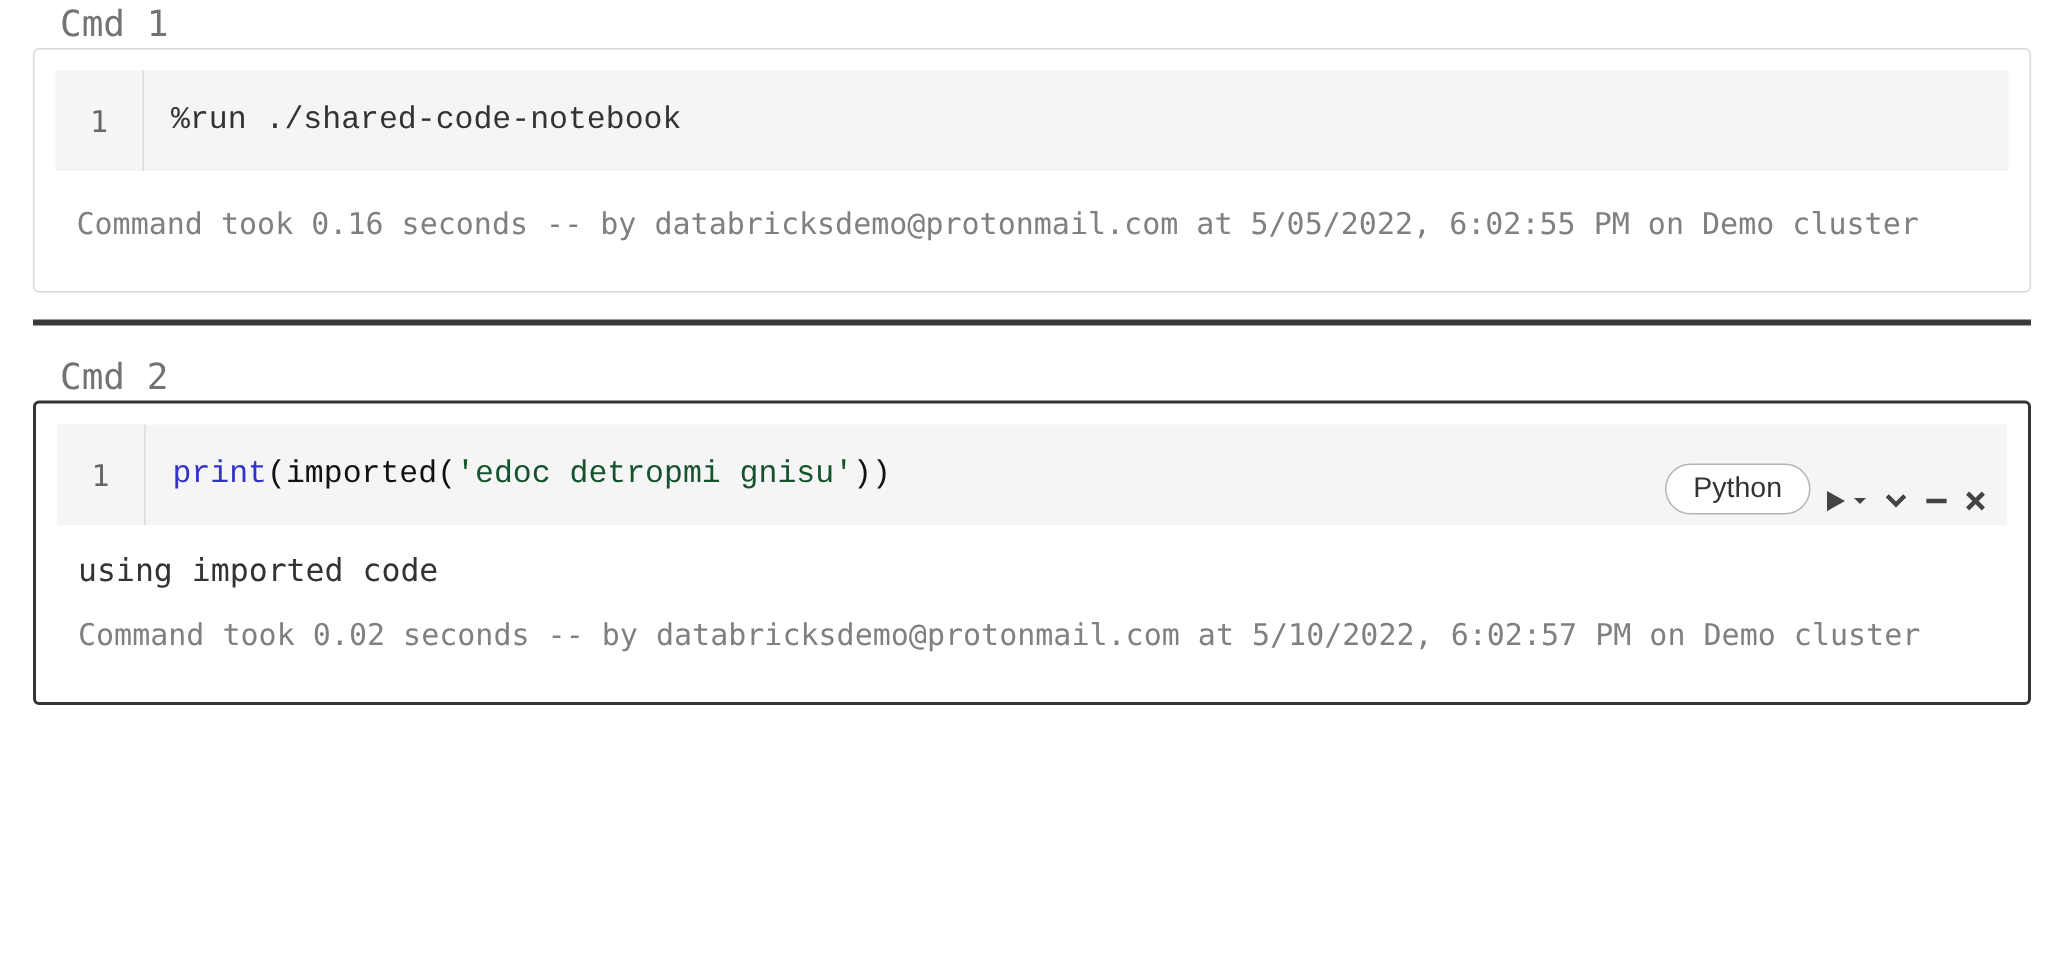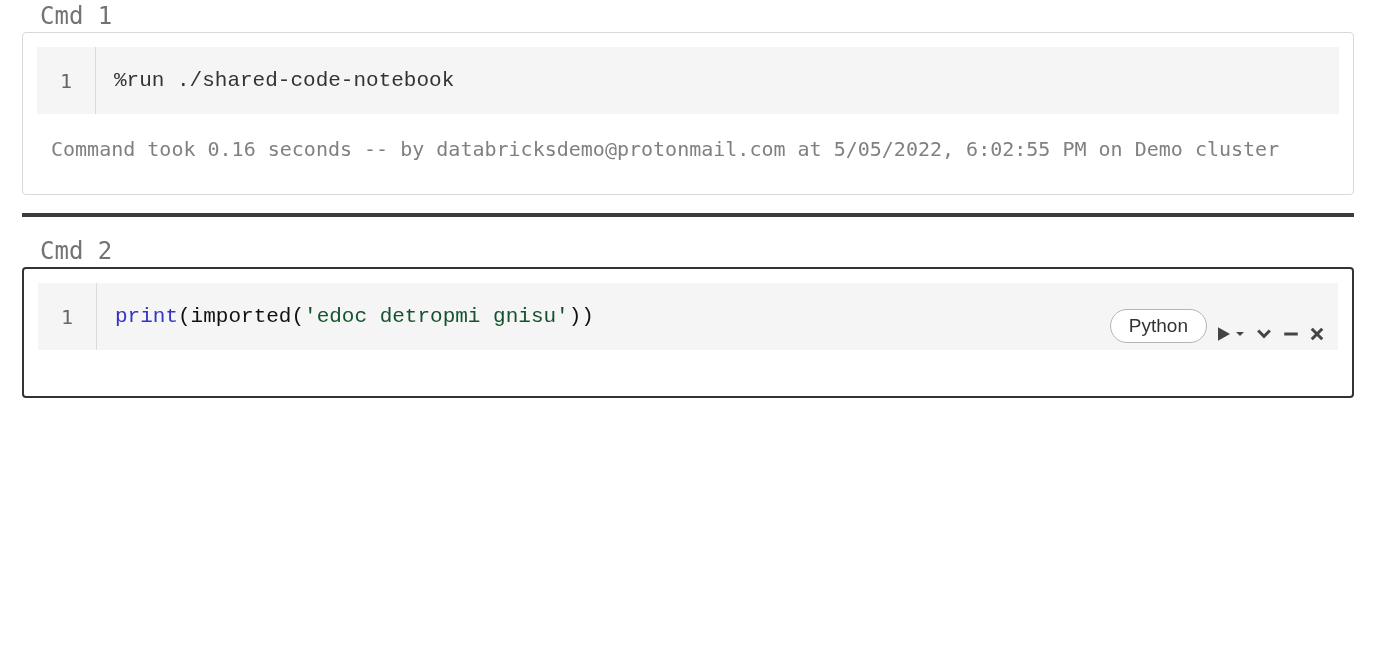--- a/index.html
+++ b/index.html
@@ -159,16 +159,18 @@
             </svg>
         </div>
         <div class="tool-icon">
           <svg width="18" height="18" viewBox="0 0 24 24" fill="none" stroke="#444" stroke-width="4">
               <path d="M5 5l14 14M19 5L5 19"></path>
             </svg>
         </div>
       </div>
     </div>
     <div class="cell-body">
+      <div class="output-text">using imported code</div>
+      <div class="status-line">Command took 0.02 seconds -- by databricksdemo@protonmail.com at 5/10/2022, 6:02:57 PM on Demo cluster</div>
     </div>
   </div>
 
 </div>
 
 </body></html>

